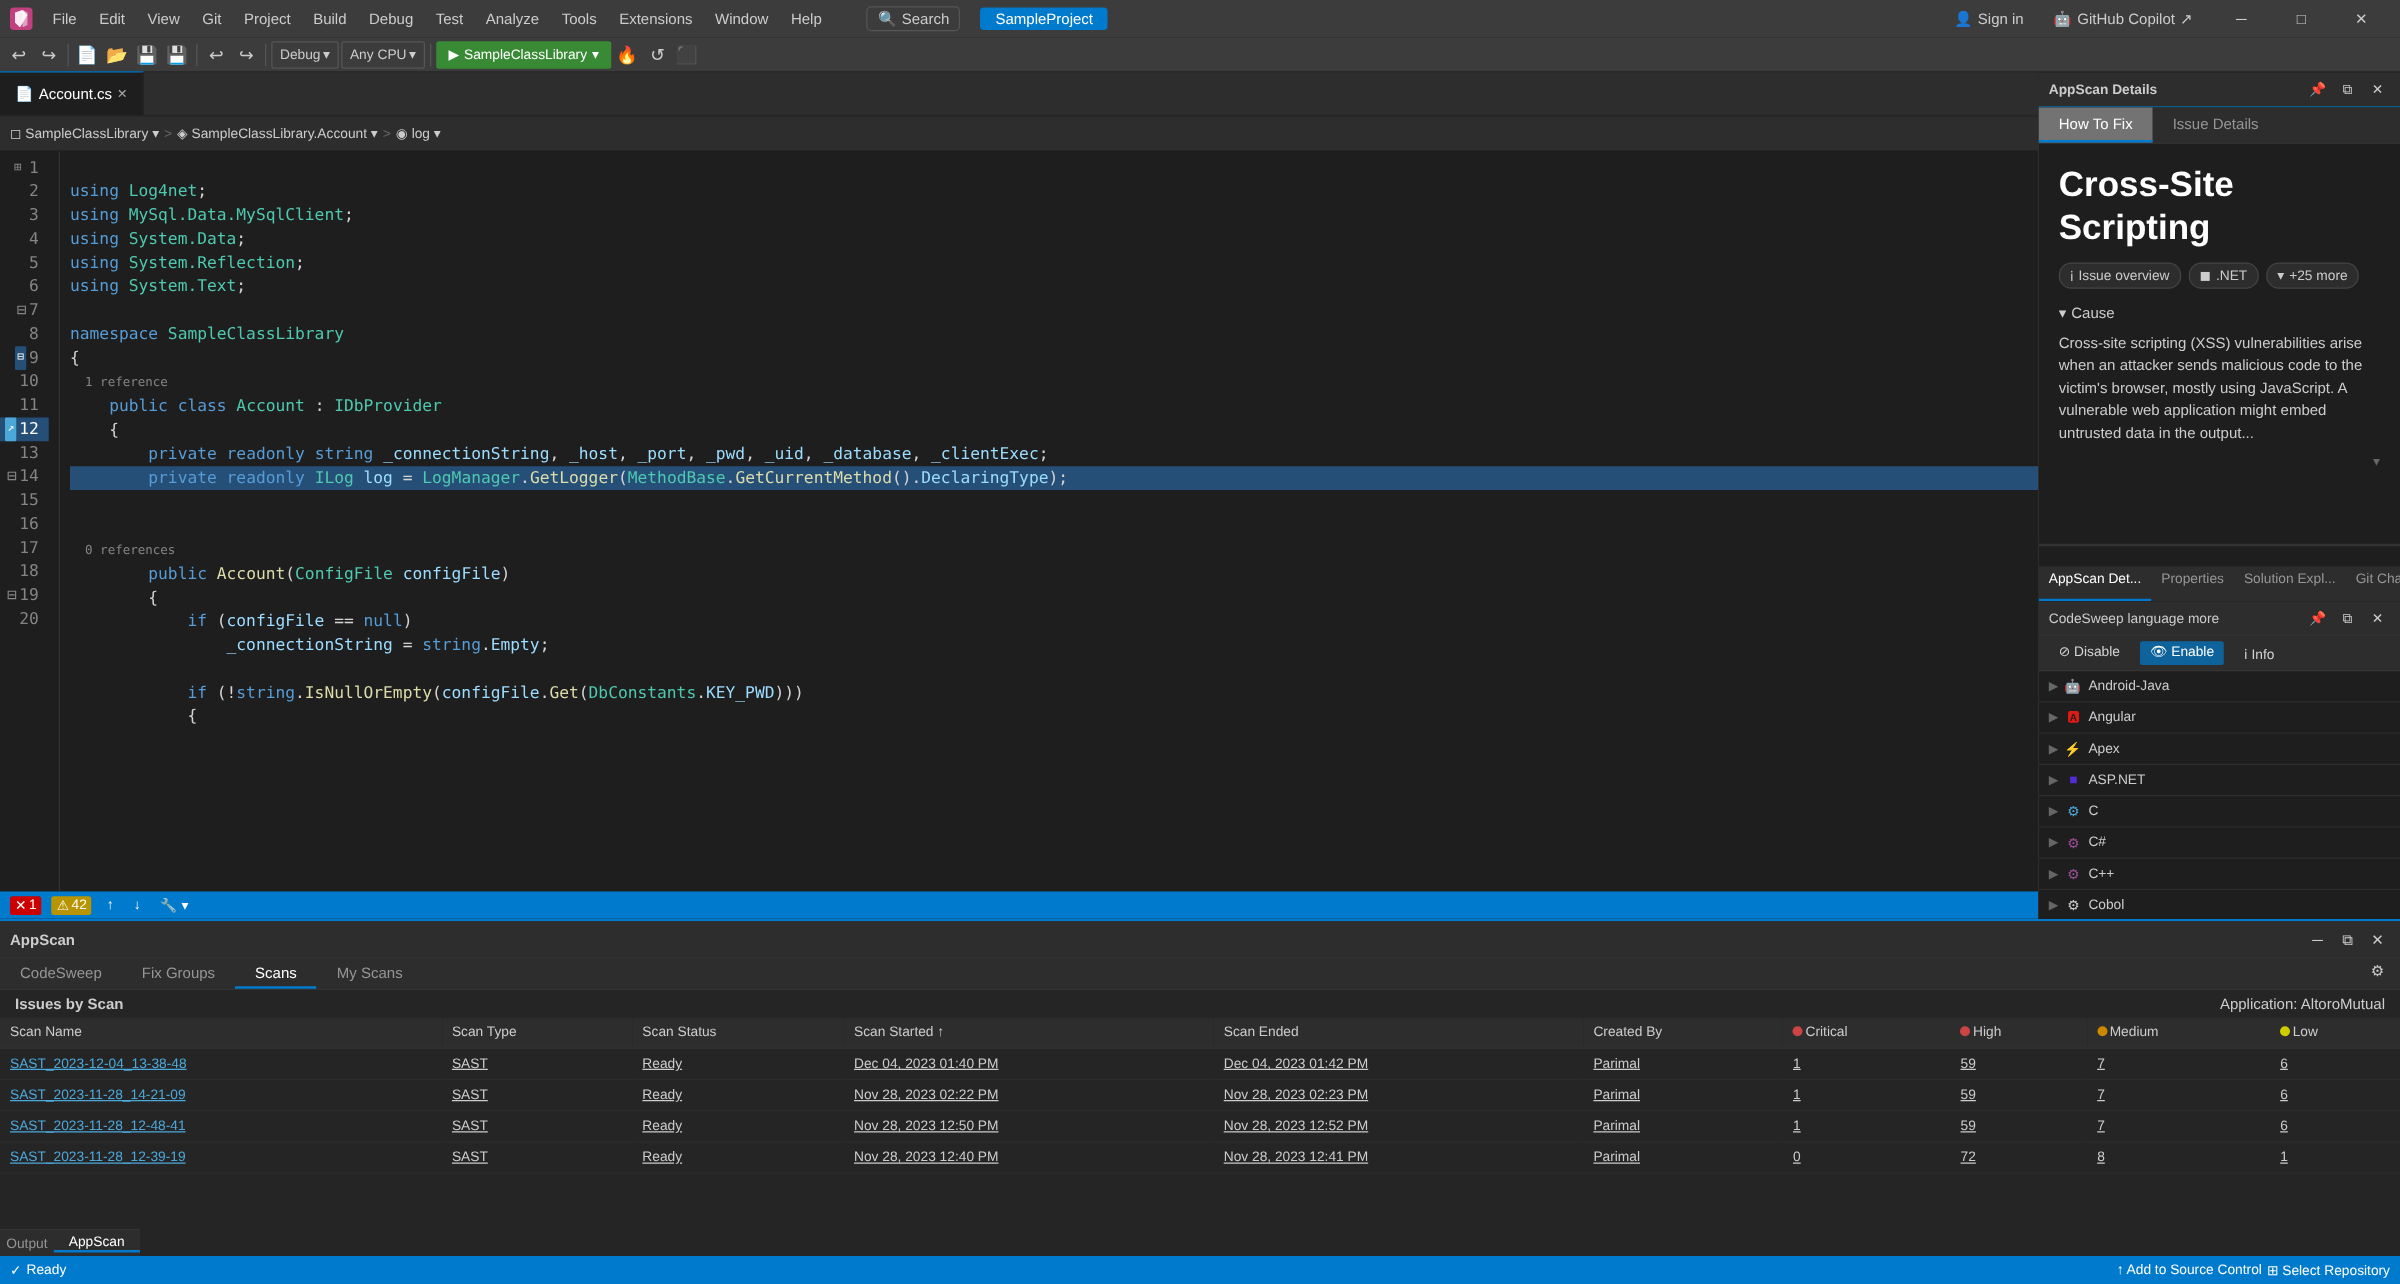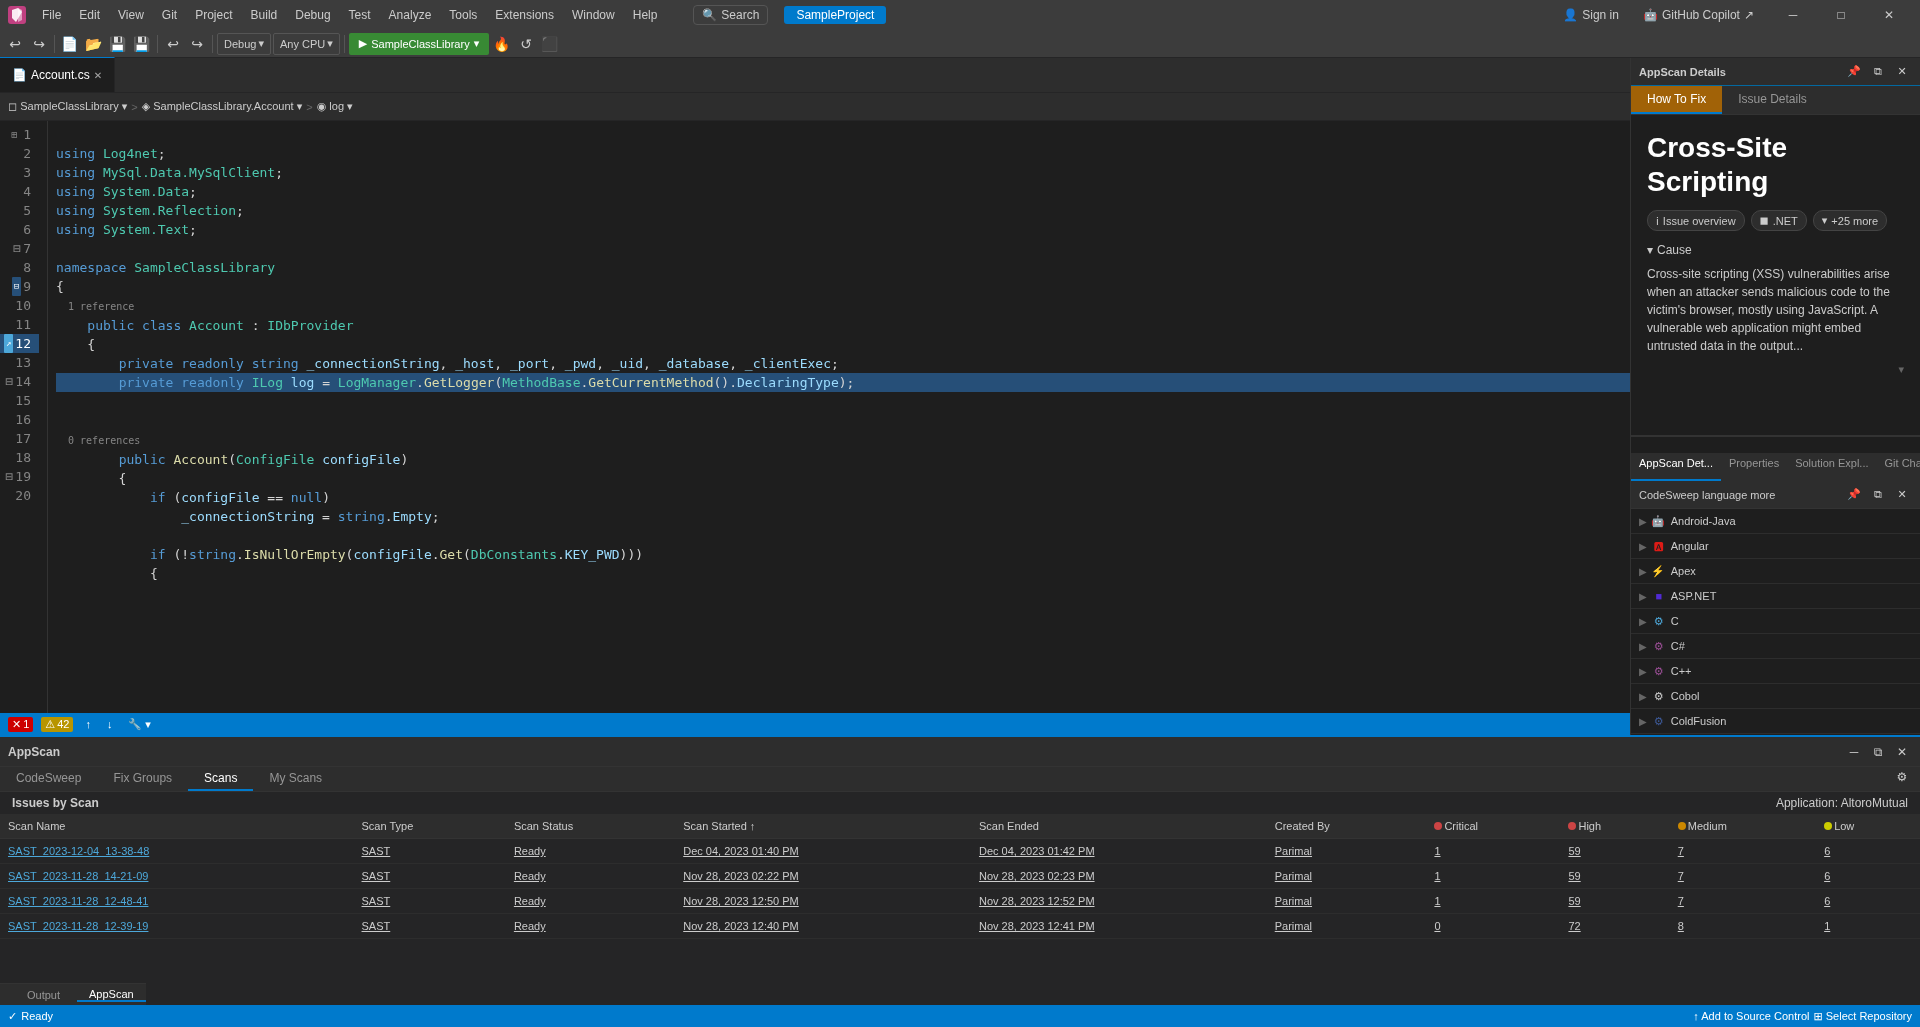--- a/index.html
+++ b/index.html
@@ -49,21 +49,21 @@
     #status-bar { height: 22px; background: #007acc; display: flex; align-items: center; padding: 0 8px; gap: 8px; color: white; font-size: 11px; }
     #status-bar .status-item { display: flex; align-items: center; gap: 3px; padding: 0 4px; }
     #status-bar .status-right { margin-left: auto; display: flex; gap: 4px; }
     .error-badge { background: #c00; padding: 1px 4px; border-radius: 2px; display: flex; align-items: center; gap: 2px; }
     .warn-badge { background: #b89500; padding: 1px 4px; border-radius: 2px; display: flex; align-items: center; gap: 2px; }
     #appscan-details-header { background: #2d2d2d; height: 28px; display: flex; align-items: center; padding: 0 8px; font-size: 11px; color: #cccccc; gap: 4px; border-bottom: 1px solid #0369a1; }
     #appscan-details-header .header-title { font-weight: bold; }
     #appscan-details-header .header-controls { margin-left: auto; display: flex; gap: 4px; }
     #appscan-detail-tabs { display: flex; background: #2d2d2d; border-bottom: 1px solid #333; }
     .detail-tab { padding: 6px 16px; font-size: 12px; cursor: pointer; color: #969696; border-bottom: 2px solid transparent; }
-    .detail-tab.active { color: #ffffff; border-bottom: 2px solid #007acc; background: #a16207; }
+    .detail-tab.active { color: #ffffff; border-bottom: 2px solid #007acc; background: #737373; }
     #appscan-detail-content { flex: 1; padding: 16px; overflow-y: auto; }
     .issue-title { font-size: 28px; font-weight: bold; color: #ffffff; line-height: 1.2; margin-bottom: 12px; }
     .detail-tags { display: flex; gap: 6px; margin-bottom: 12px; flex-wrap: wrap; }
     .tag { display: flex; align-items: center; gap: 4px; font-size: 11px; color: #cccccc; background: #2d2d2d; padding: 2px 8px; border-radius: 10px; border: 1px solid #444; }
     .section-title { font-size: 12px; color: #cccccc; margin-bottom: 8px; display: flex; align-items: center; gap: 4px; }
     .section-body { font-size: 12px; color: #cccccc; line-height: 1.5; }
 
     
     #bottom-panel { position: fixed; bottom: 22px; left: 0; right: 0; height: 270px; background: #252526; border-top: 2px solid #007acc; }
     #bottom-panel-header { display: flex; align-items: center; background: #2d2d2d; height: 30px; padding: 0 8px; gap: 8px; border-bottom: 1px solid #333; }
@@ -373,20 +373,34 @@
       <div class="prop-tab">Git Changes</div>
     </div>
 
     <div id="codesweep-bottom">
       <div id="codesweep-header">
         <span>CodeSweep language more</span>
         <div style="margin-left:auto; display:flex; gap:4px;">
           <div class="panel-btn">📌</div>
           <div class="panel-btn">⧉</div>
           <div class="panel-btn">✕</div>
+        </div>
+      </div>
+      <div id="codesweep-tabs">
+        <div class="cs-tab-btn">
+          <span>⊘</span>
+          <span>Disable</span>
+        </div>
+        <div class="cs-tab-btn active">
+          <span>👁</span>
+          <span>Enable</span>
+        </div>
+        <div class="cs-tab-btn">
+          <span>ℹ</span>
+          <span>Info</span>
         </div>
       </div>
       <div id="codesweep-list">
         <div class="cs-item">
           <span class="cs-arrow">▶</span>
           <span class="cs-icon">🤖</span>
           <span class="cs-label">Android-Java</span>
         </div>
         <div class="cs-item">
           <span class="cs-arrow">▶</span>
@@ -548,15 +562,15 @@
       <span>Add to Source Control</span>
     </span>
     <span>
       <span>⊞</span>
       <span>Select Repository</span>
     </span>
   </div>
 </div>
 
 <div style="position:fixed; bottom:22px; left:0; height:22px; display:flex; align-items:center; background:#2d2d2d; border-top:1px solid #333; z-index:99; font-size:11px; color:#969696;">
-  <span style="padding: 0 17px; cursor:pointer;margin-left:10px;">Output</span>
+  <span style="padding: 0 5px; cursor:pointer;">Output</span>
   <span style="padding: 0 12px; cursor:pointer; color:#ffffff; border-bottom:2px solid #007acc;">AppScan</span>
 </div>
 
 </body></html>

